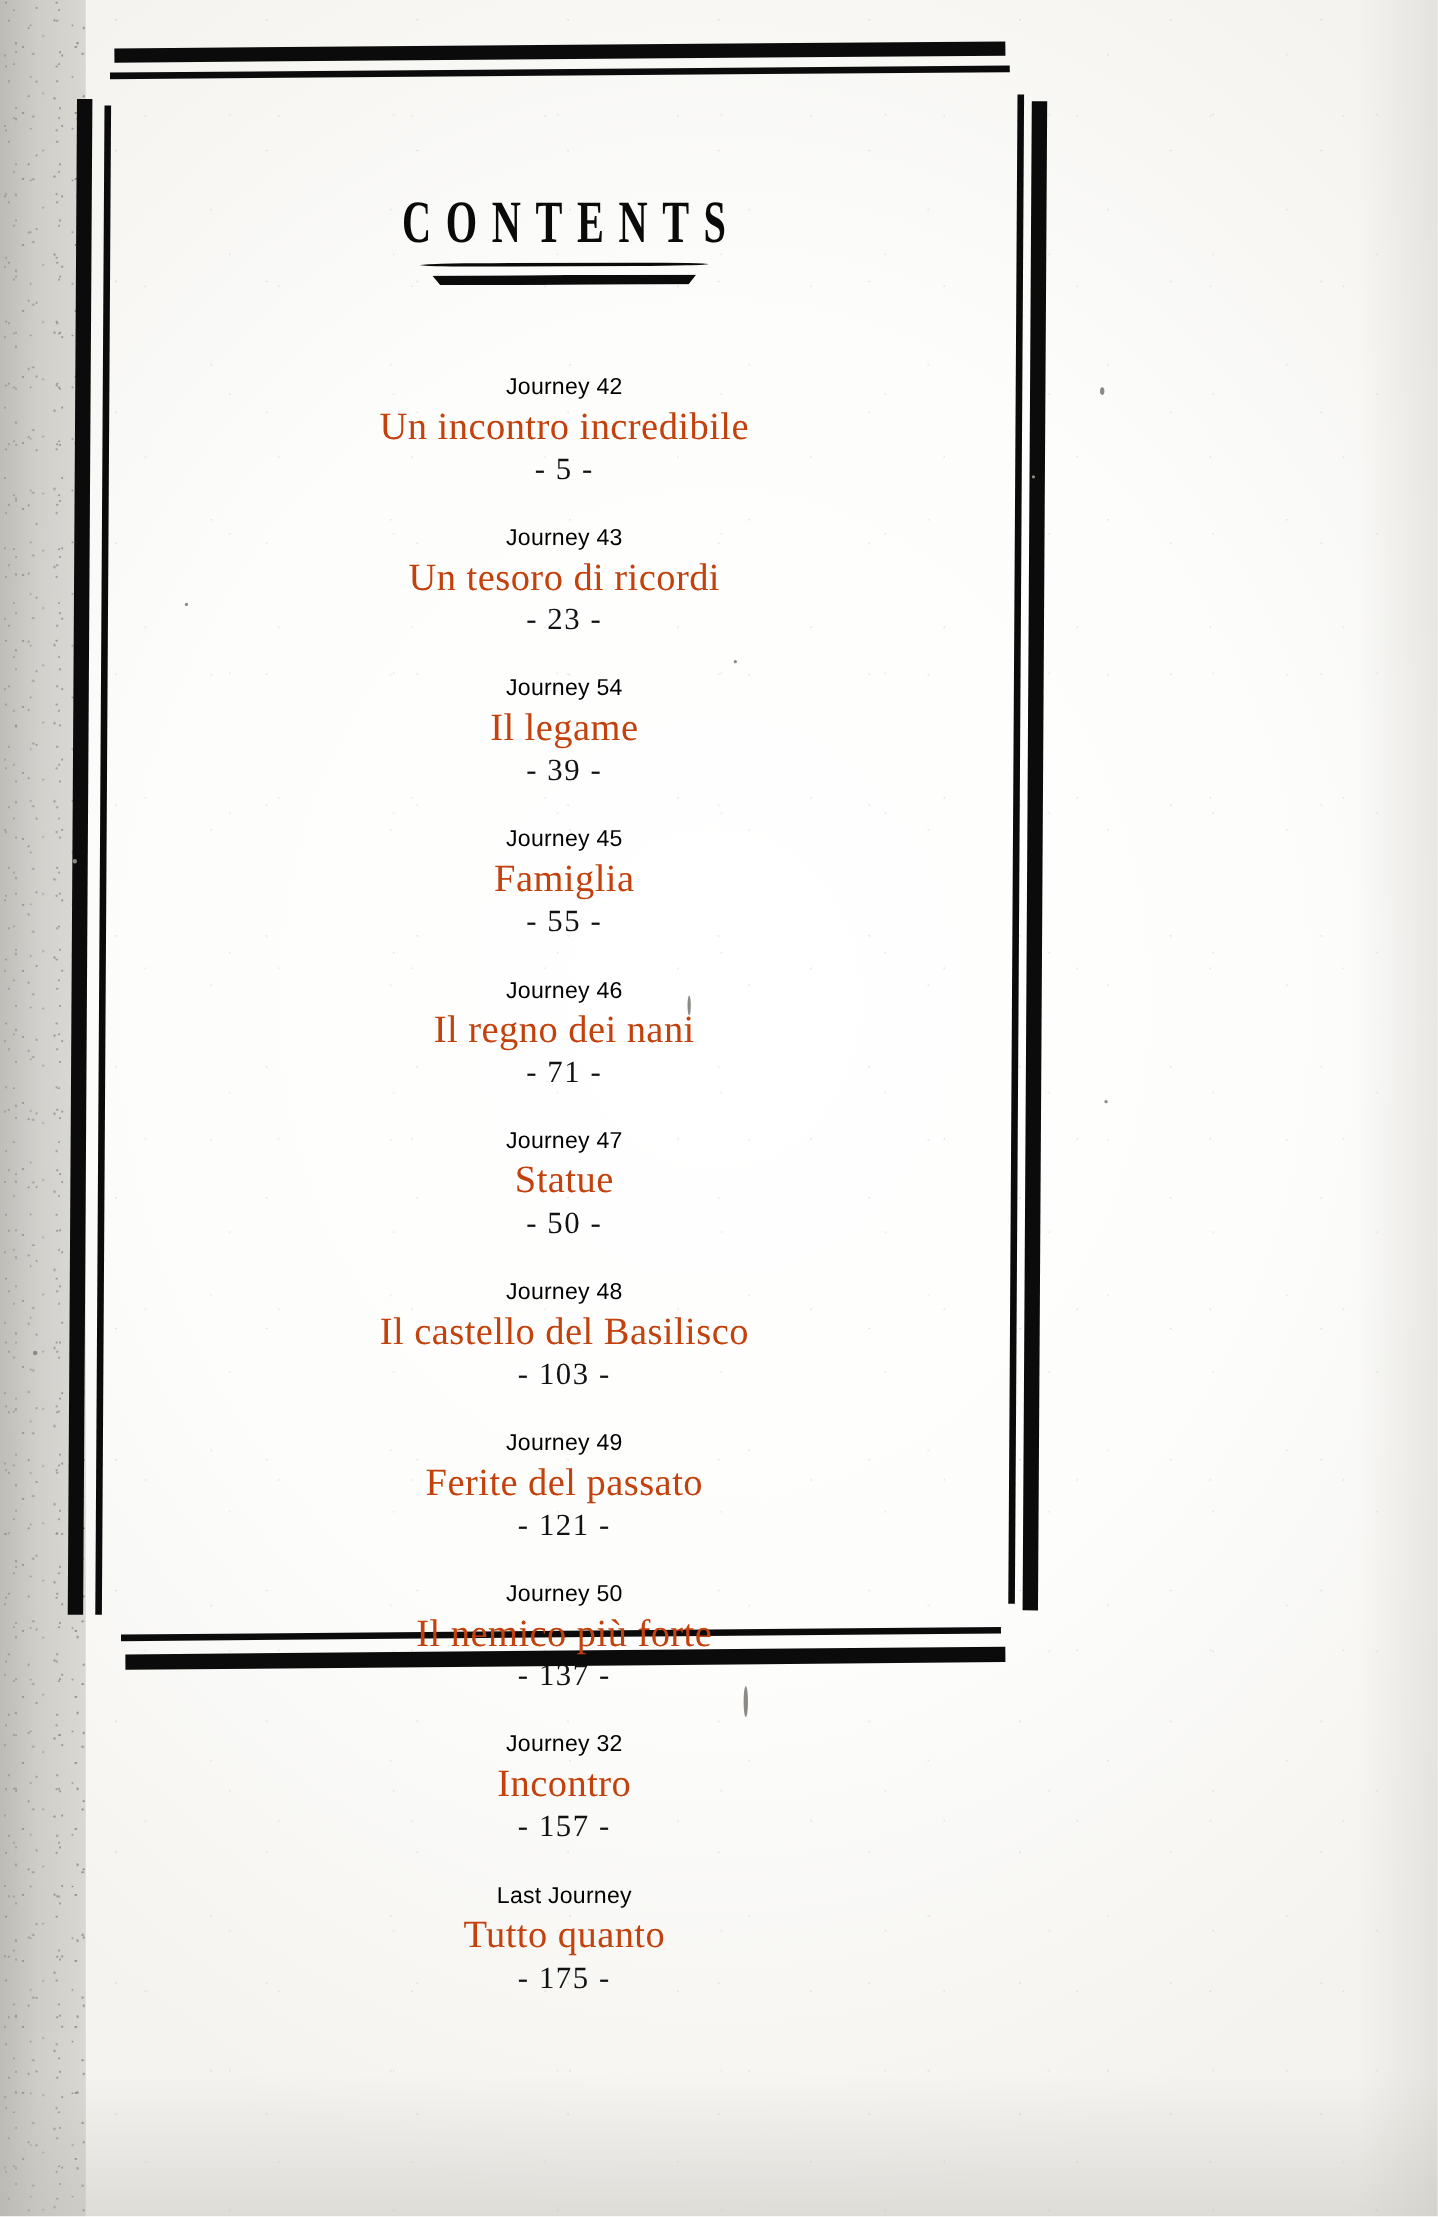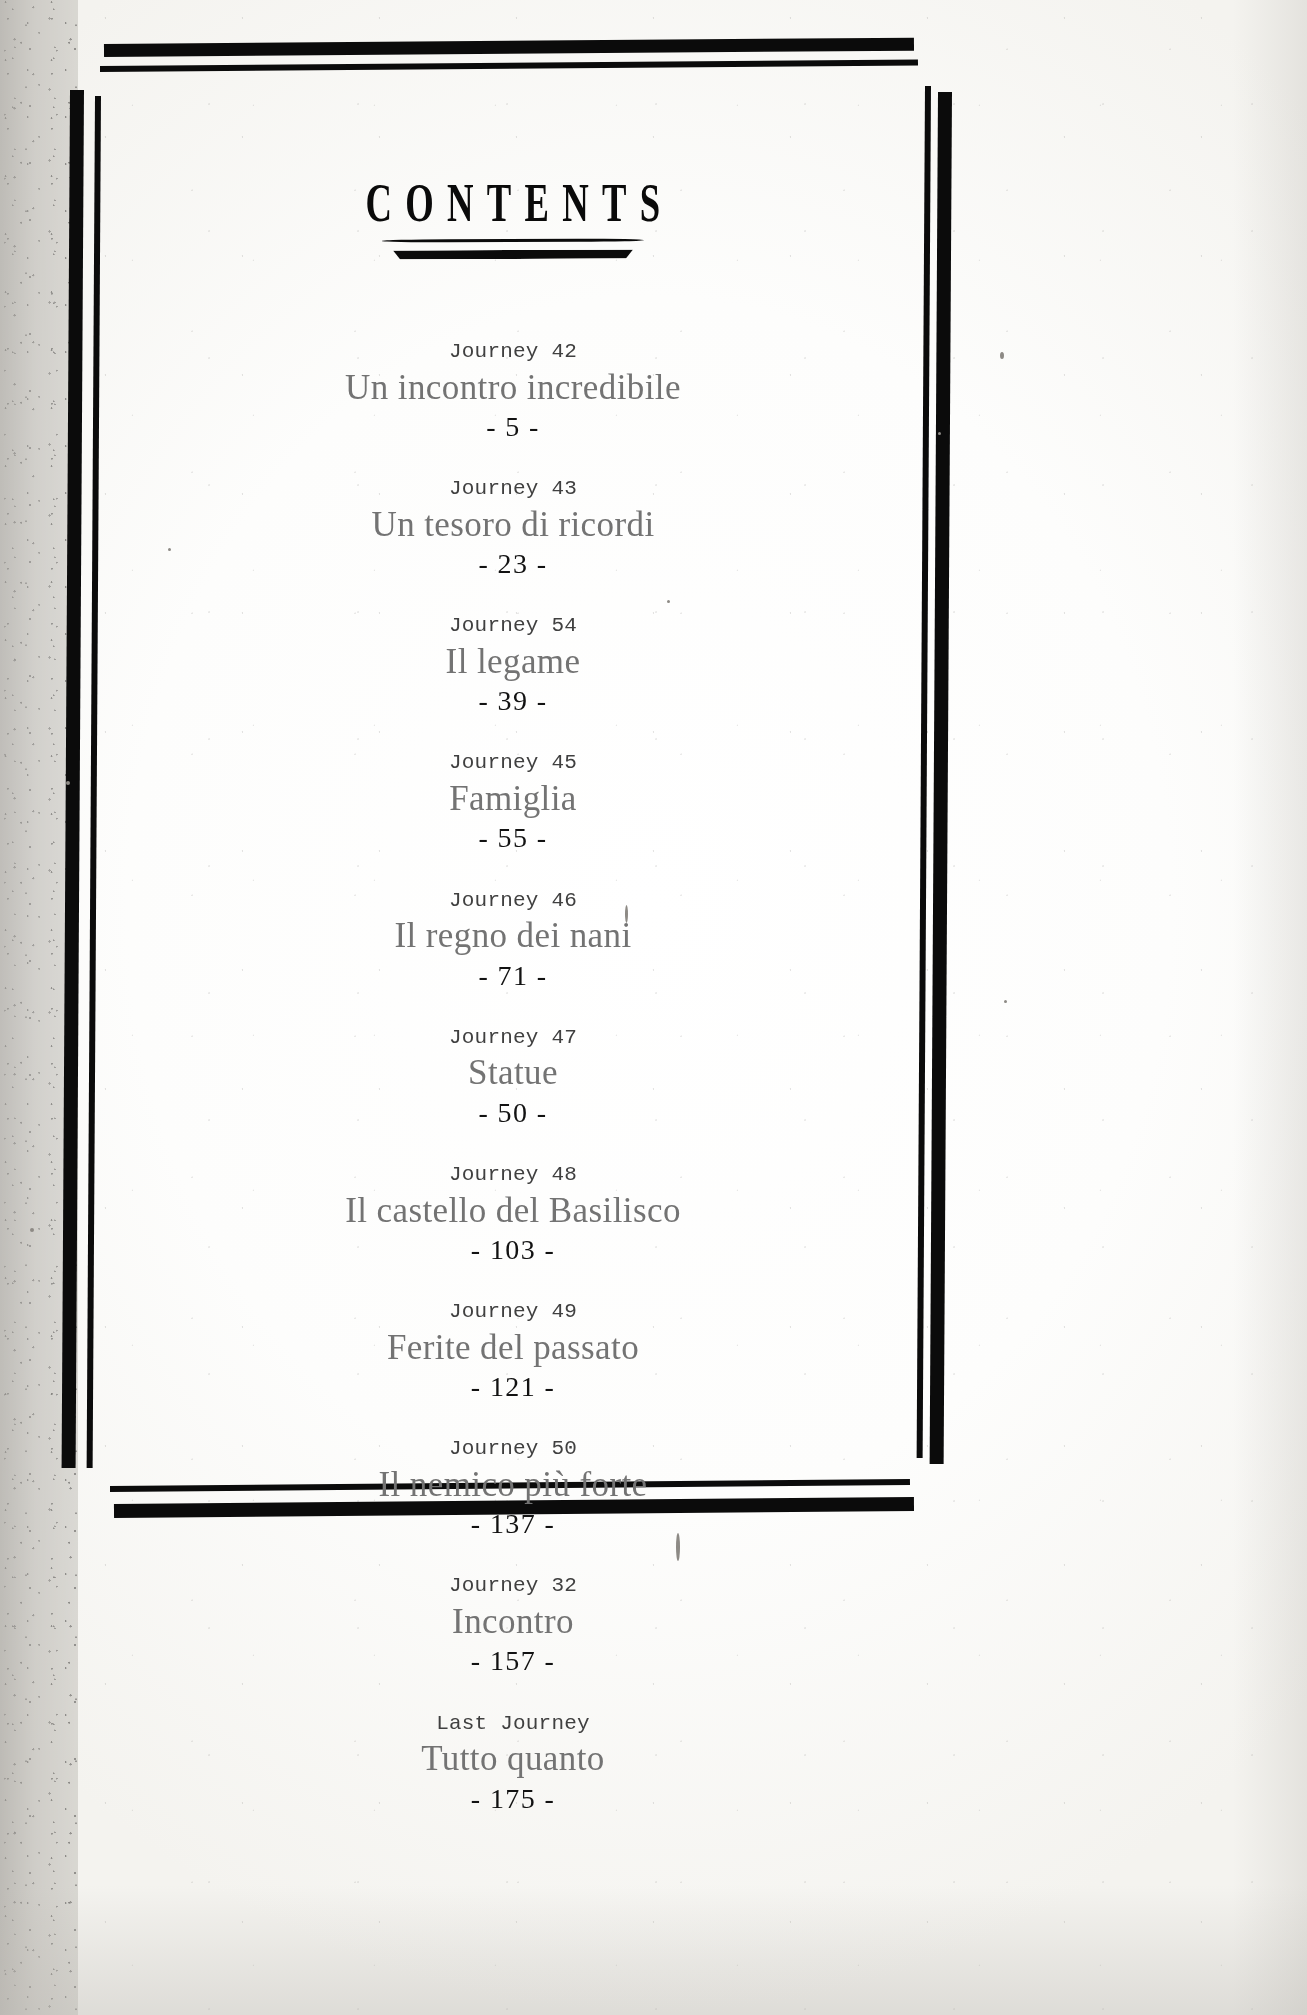--- a/index.html
+++ b/index.html
@@ -203,31 +203,31 @@
   
   .entries {
     margin-top: 78px;
   }
   .entry {
     margin-bottom: 32px;
   }
   .entry:last-child { margin-bottom: 16px; }
 
   .entry-journey {
-    font-family: Liberation Mono, monospace;
+    font-family: Liberation Sans, sans-serif;
     font-size: 21px;
     line-height: 1.22;
-    color: #404040;
+    color: #000000;
     letter-spacing: .2px;
   }
   .entry-title {
     font-family: "Liberation Serif", "DejaVu Serif", serif;
     font-size: 35px;
     line-height: 1.24;
-    color: #737373;
+    color: #c2410c;
     letter-spacing: .4px;
     margin-top: 1px;
   }
   .entry-page {
     font-family: "Liberation Serif", "DejaVu Serif", serif;
     font-size: 28px;
     line-height: 1.22;
     color: #121212;
     letter-spacing: 1.4px;
     margin-top: 1px;

